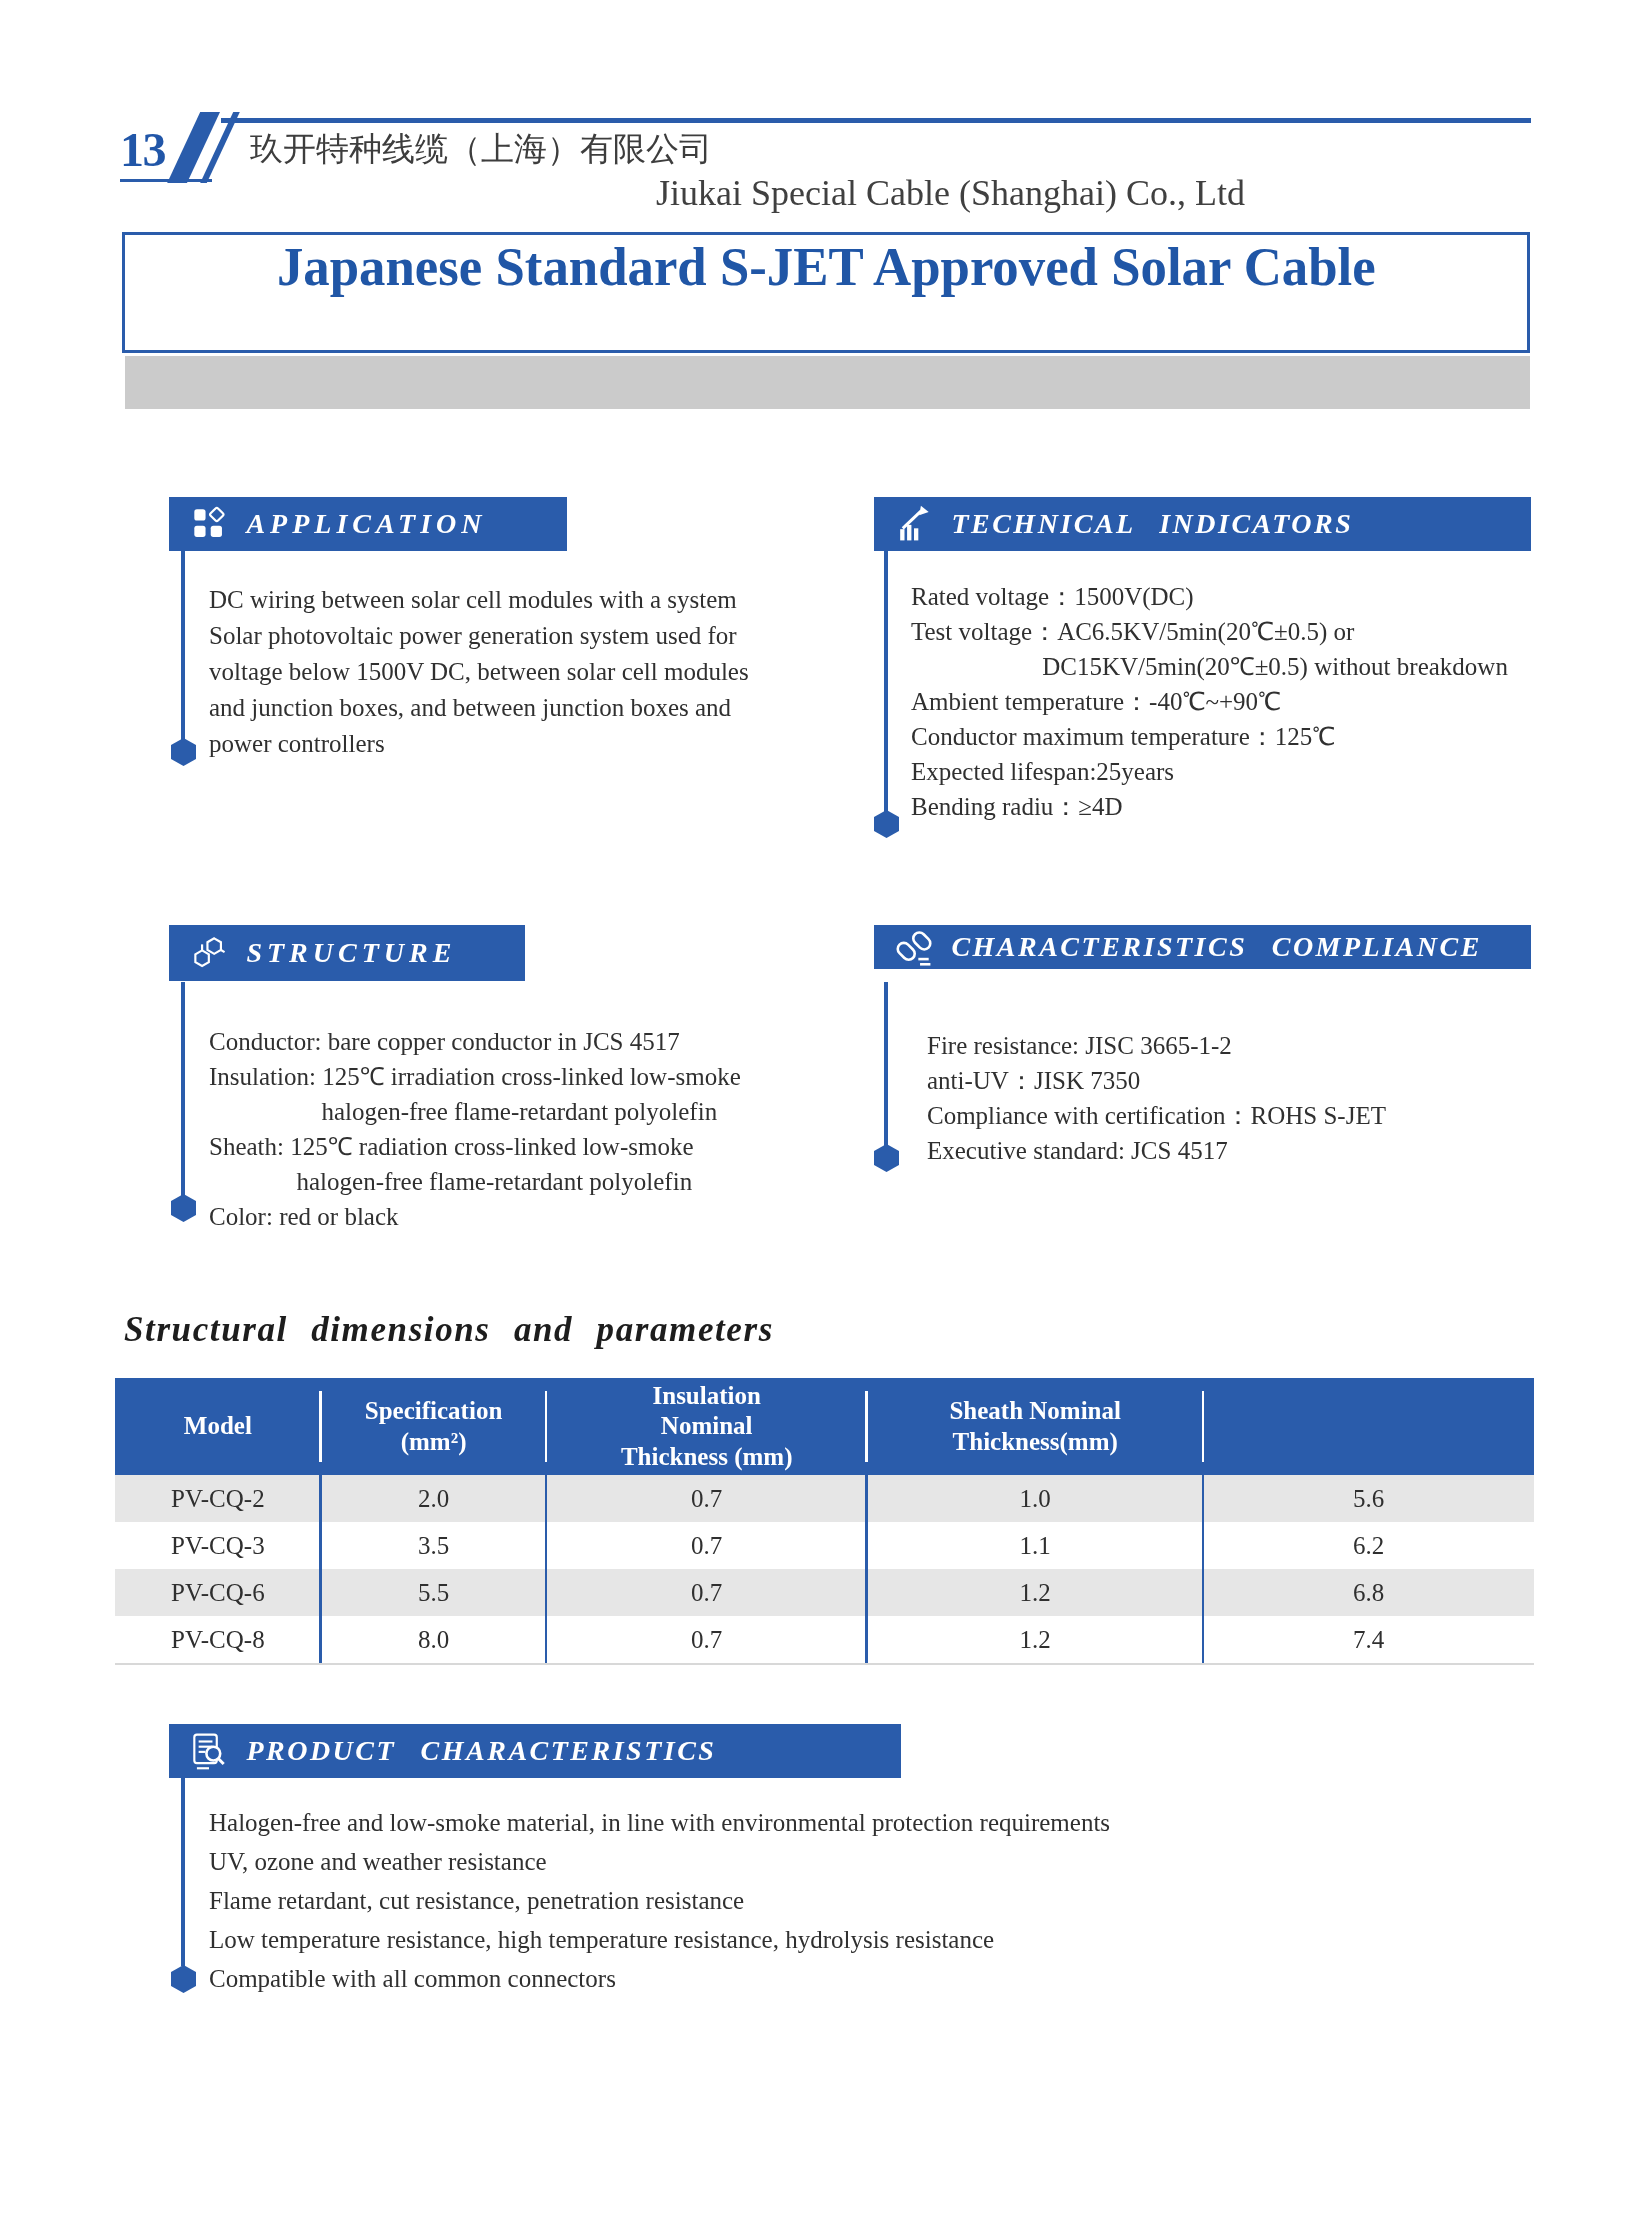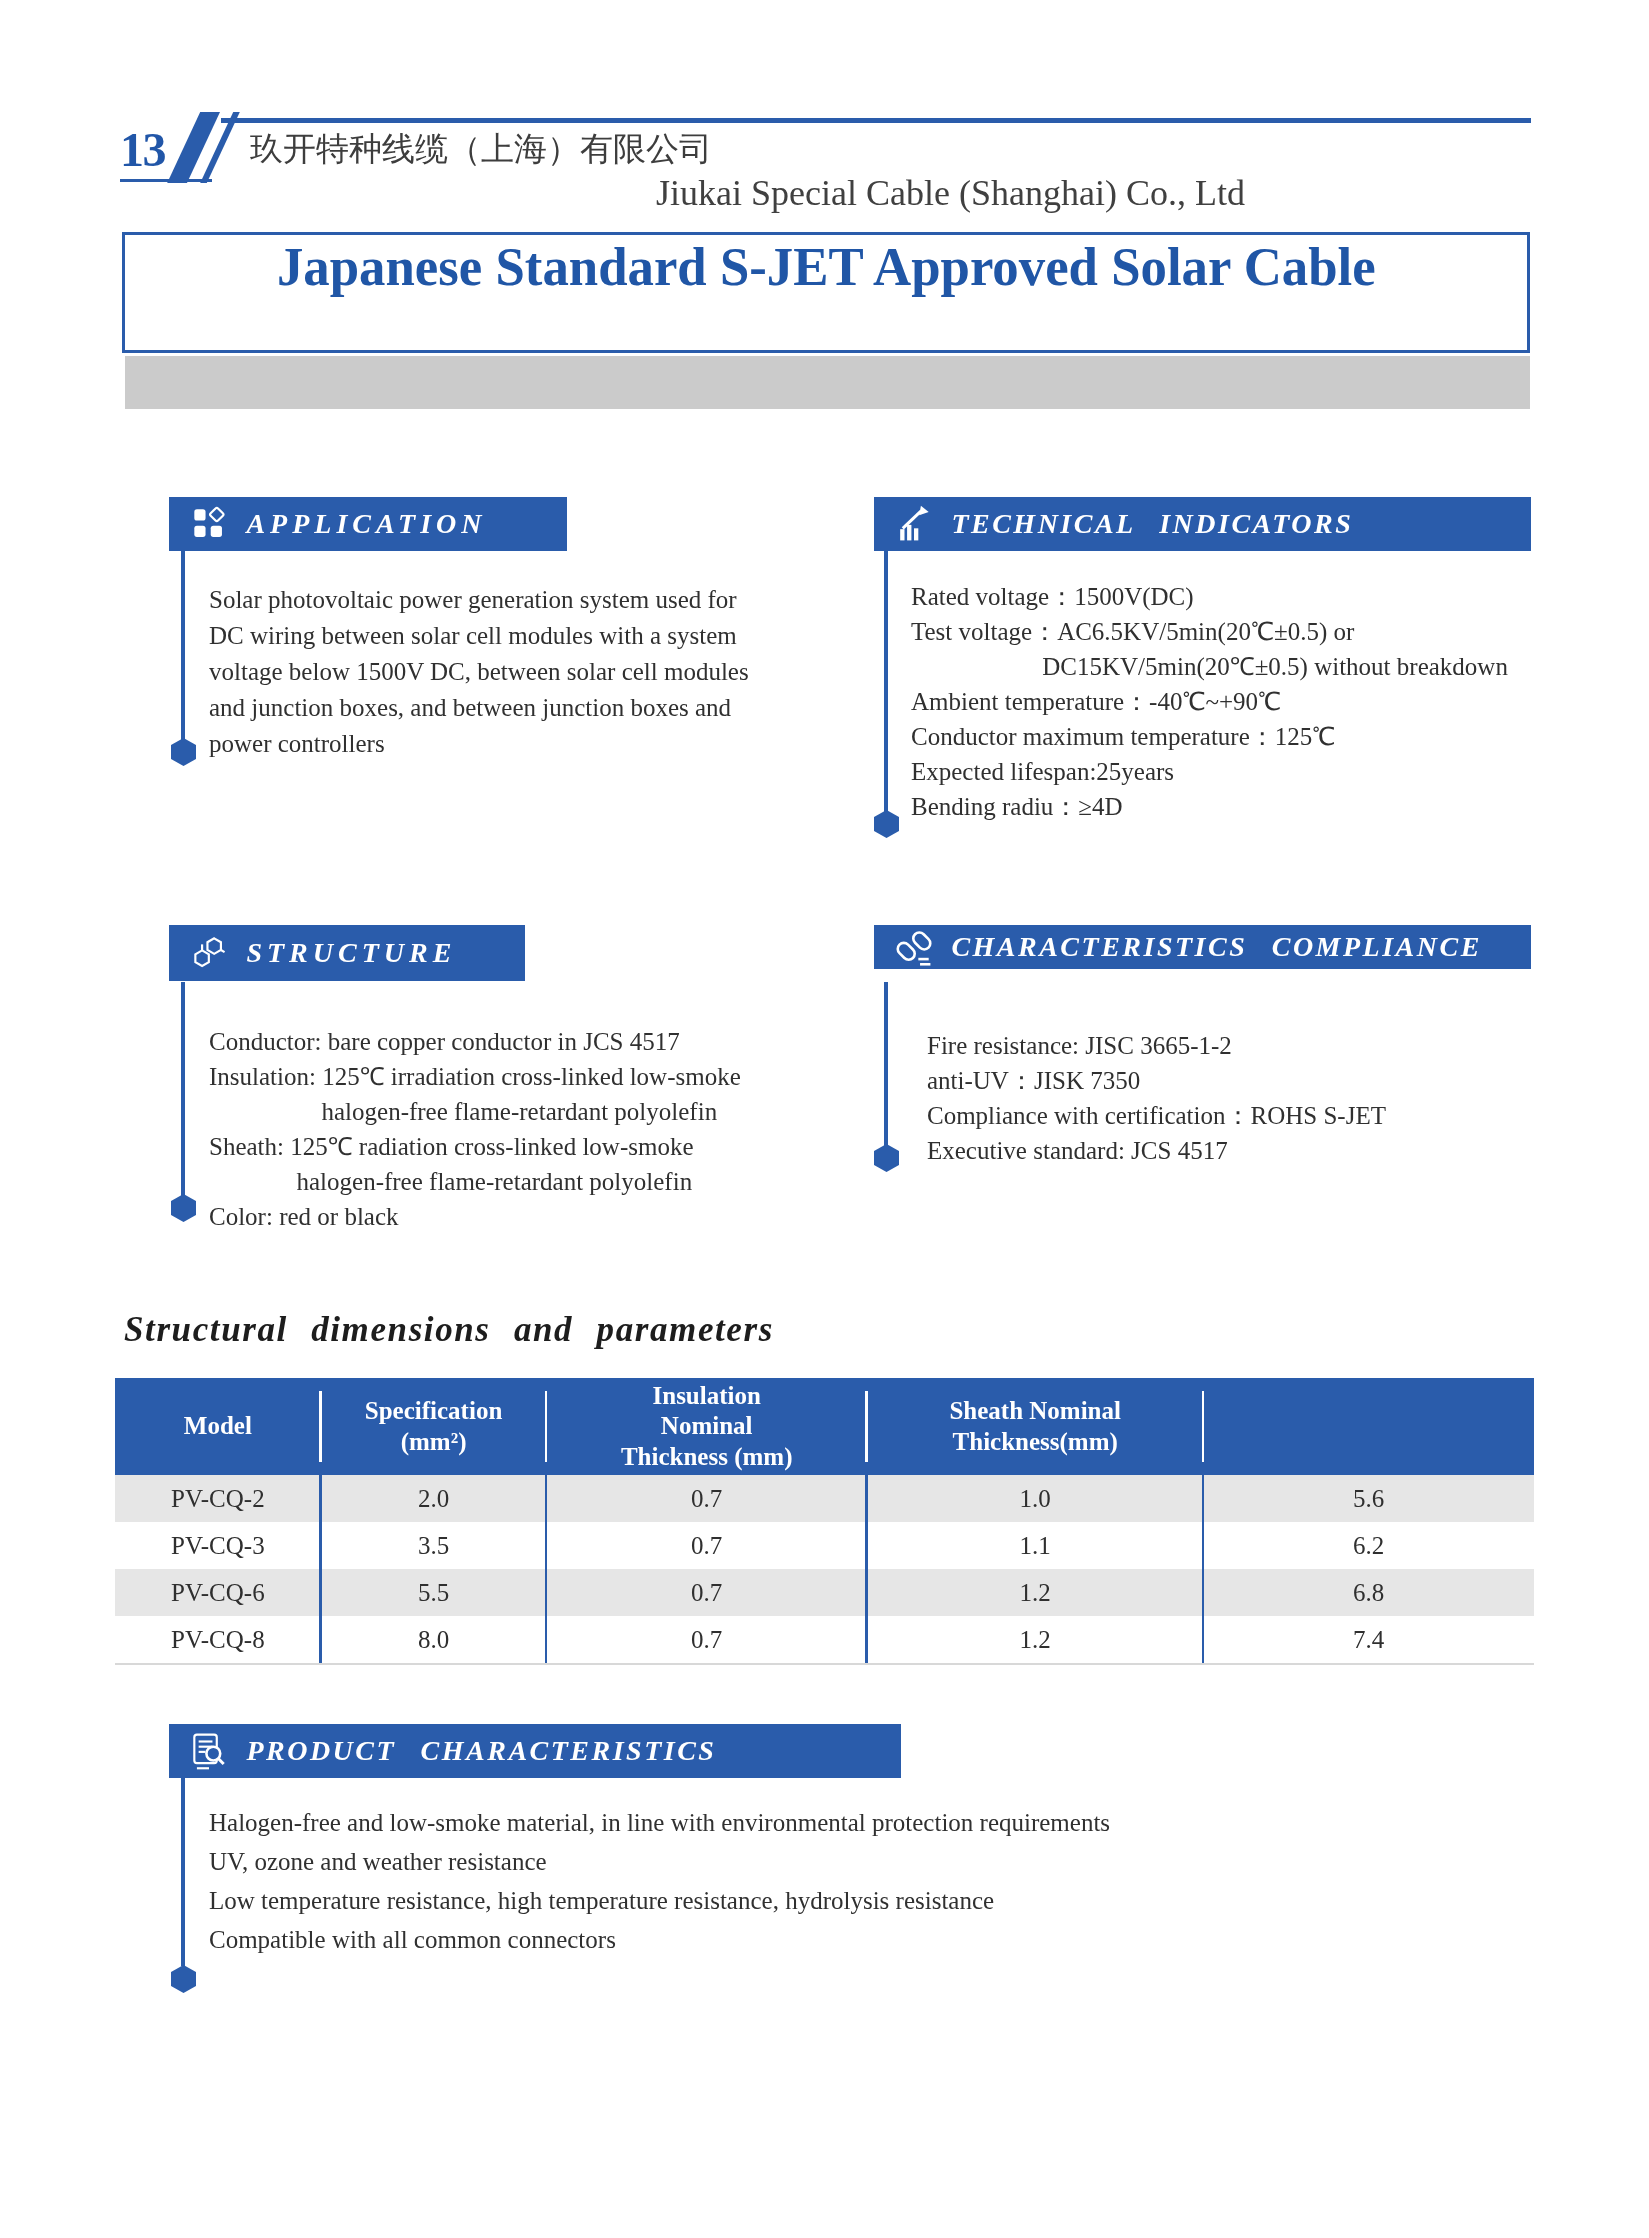--- a/index.html
+++ b/index.html
@@ -105,22 +105,22 @@
       <rect x="5" y="5" width="13" height="13" rx="3" fill="#ffffff"></rect>
       <rect x="25" y="5" width="12" height="12" rx="2" fill="none" stroke="#ffffff" stroke-width="2.5" transform="rotate(45 31 11)"></rect>
       <rect x="5" y="24" width="13" height="13" rx="3" fill="#ffffff"></rect>
       <rect x="24" y="24" width="13" height="13" rx="3" fill="#ffffff"></rect>
     </svg>
     <span class="banner-label">APPLICATION</span>
   </div>
   <div class="abs vline vline-a"></div>
   <div class="abs hex hex-a"></div>
   <div class="abs bodyblock block-app">
+      <div class="bodyline">DC wiring between solar cell modules with a system</div>
       <div class="bodyline">Solar photovoltaic power generation system used for</div>
-      <div class="bodyline">DC wiring between solar cell modules with a system</div>
       <div class="bodyline">voltage below 1500V DC, between solar cell modules</div>
       <div class="bodyline">and junction boxes, and between junction boxes and</div>
       <div class="bodyline">power controllers</div>
     </div>
 
   <div class="abs banner banner-b">
     <svg class="icon" width="38" height="38" viewBox="0 0 44 44">
       <rect x="6" y="28" width="5" height="13" fill="#ffffff"></rect>
       <rect x="14" y="23" width="5" height="18" fill="#ffffff"></rect>
       <rect x="22" y="27" width="5" height="14" fill="#ffffff"></rect>
@@ -241,18 +241,19 @@
       <line x1="33" y1="31" x2="39" y2="37" stroke="#ffffff" stroke-width="3.5"></line>
       <line x1="8" y1="42" x2="22" y2="42" stroke="#ffffff" stroke-width="2.5"></line>
     </svg>
     <span class="banner-label">PRODUCT CHARACTERISTICS</span>
   </div>
   <div class="abs vline vline-e"></div>
   <div class="abs hex hex-e"></div>
   <div class="abs bodyblock block-pc">
       <div class="bodyline">Halogen-free and low-smoke material, in line with environmental protection requirements</div>
       <div class="bodyline">UV, ozone and weather resistance</div>
+      <div class="bodyline">Flame retardant, cut resistance, penetration resistance</div>
       <div class="bodyline">Low temperature resistance, high temperature resistance, hydrolysis resistance</div>
       <div class="bodyline">Compatible with all common connectors</div>
     </div>
 
 </div>
 
 
 </body></html>

